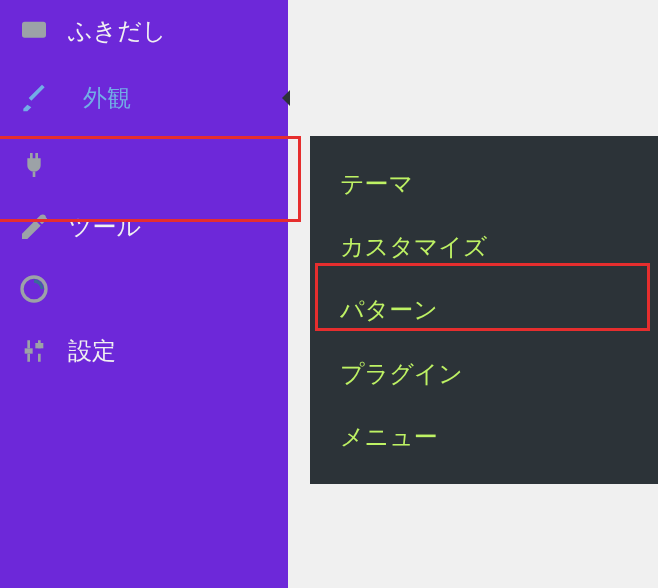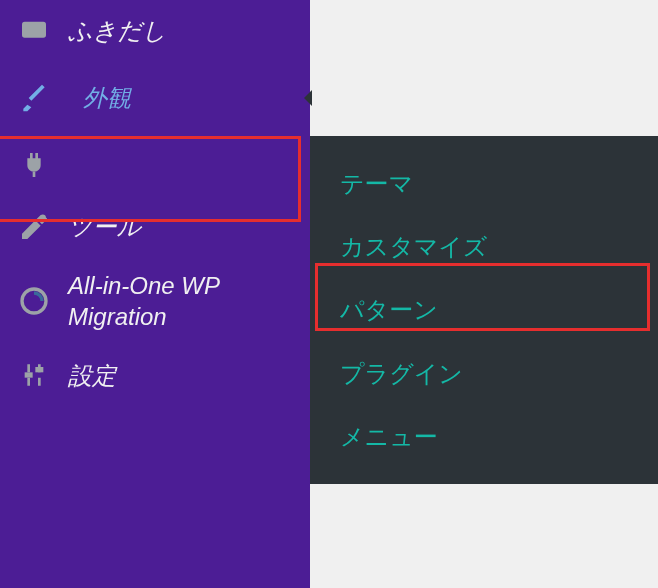--- a/index.html
+++ b/index.html
@@ -5,25 +5,24 @@
 * { margin: 0; padding: 0; box-sizing: border-box; }
 body {
   width: 658px;
   height: 588px;
   background: #f0f0f0;
   font-family: -apple-system, BlinkMacSystemFont, "Segoe UI", "Hiragino Sans", "Hiragino Kaku Gothic ProN", Meiryo, sans-serif;
   overflow: hidden;
   position: relative;
 }
 .sidebar {
-  width: 310px;
+  width: 288px;
   height: 100%;
-  background: #4c1d95;
+  background: #6d28d9;
   position: relative;
-  font-style: italic;
 }
 .menu-item {
   display: flex;
   align-items: center;
   padding: 12px 18px;
   color: #f0f0f1;
   cursor: pointer;
   font-size: 24px;
   gap: 18px;
   min-height: 62px;
@@ -62,21 +61,21 @@
 .submenu {
   position: absolute;
   left: 310px;
   top: 136px;
   width: 348px;
   background: #2c3338;
   padding: 16px 0;
 }
 .submenu-item {
   padding: 16px 30px;
-  color: #14b8a6;
+  color: #bef264;
   font-size: 24px;
   cursor: pointer;
   line-height: 1.3;
 }
 .highlight-submenu {
   left: 315px;
   top: 263px;
   width: 335px;
   height: 68px;
 }
@@ -136,21 +135,20 @@
     <span class="label">ツール</span>
   </div>
 
   <div class="menu-item">
     <span class="icon">
       <svg viewBox="0 0 24 24" fill="none" stroke="#9ca2a7" stroke-width="2.5">
           <circle cx="12" cy="12" r="9"></circle>
           <path d="M12 6 A6 6 0 0 1 18 12" stroke="#3a6a9a"></path>
         </svg>
     </span>
-    <span class="label">All-in-One WP Migration</span>
   </div>
 
   <div class="menu-item">
     <span class="icon">
       <svg viewBox="0 0 24 24" fill="#9ca2a7">
           <path d="M8 4 L8 10 M8 14 L8 20 M16 4 L16 10 M16 14 L16 20" stroke="#9ca2a7" stroke-width="2"></path>
           <rect x="5" y="10" width="6" height="4"></rect>
           <rect x="13" y="6" width="6" height="4"></rect>
         </svg>
     </span>

